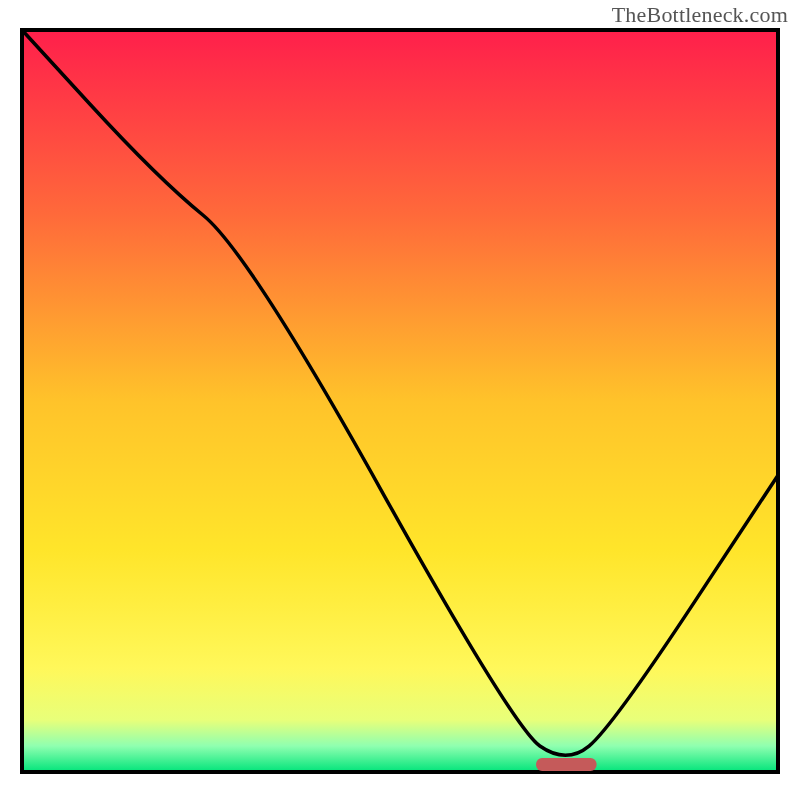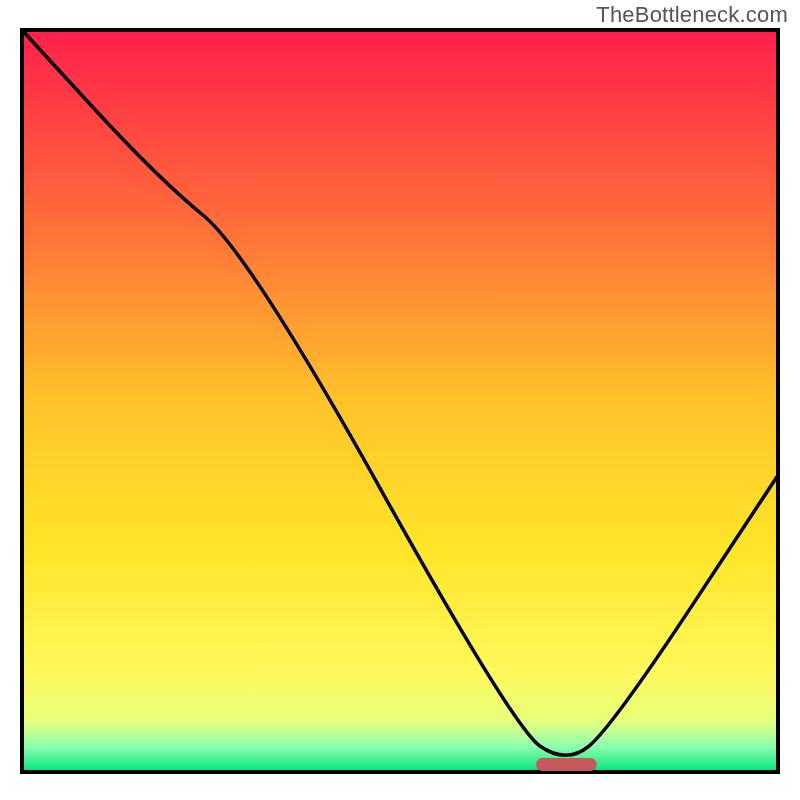--- a/index.html
+++ b/index.html
@@ -8,20 +8,21 @@
     width: 800px;
     height: 800px;
     background: #ffffff;
     font-family: Arial, Helvetica, sans-serif;
     overflow: hidden;
   }
   .stage {
     position: relative;
     width: 800px;
     height: 716px;
+    font-family: Liberation Serif, serif;
   }
   .watermark {
     position: absolute;
     top: 2px;
     right: 12px;
     color: #555;
     font-size: 22px;
     font-weight: 500;
     letter-spacing: 0.2px;
   }

